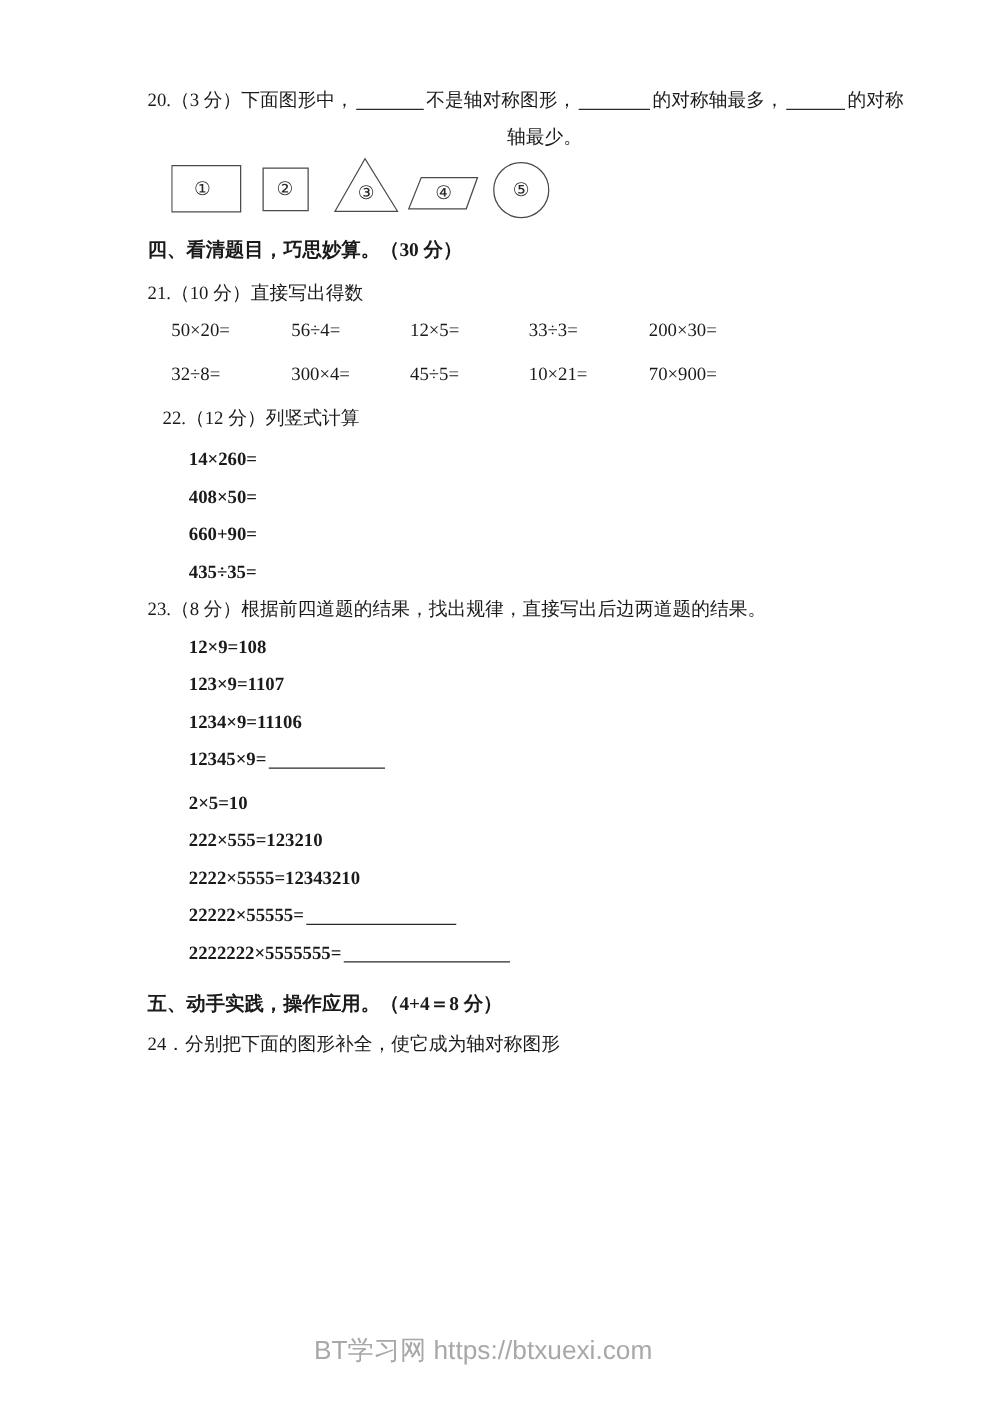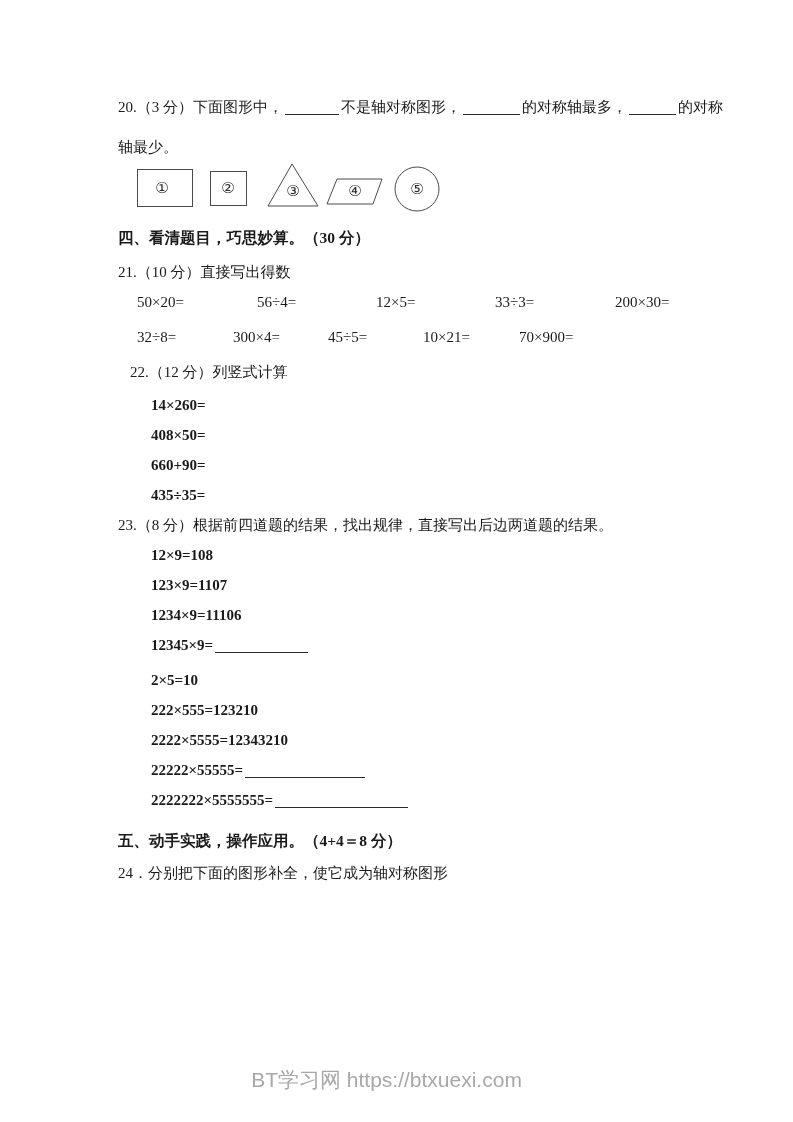--- a/index.html
+++ b/index.html
@@ -6,23 +6,23 @@
   html, body { margin: 0; padding: 0; }
   body {
     width: 793px; height: 1122px;
     background: #ffffff;
     font-family: "Liberation Serif", "DejaVu Serif", serif;
     font-size: 15px;
     color: #1a1a1a;
     position: relative;
     overflow: hidden;
   }
-  .page { padding: 99px 40px 0 118px; }
+  .page { padding: 73px 40px 0 118px; }
   .t-line { line-height: 16px; }
-  .q20-line2 { margin-top: 24px; }
+  .q20-line2 { margin-top: 13px; text-align: center; }
   .blank {
     display: inline-block;
     border-bottom: 1px solid #2a2a2a;
     height: 14px;
     vertical-align: -3px;
     margin: 0 2px;
   }
   .w54 { width: 54px; } .w57 { width: 57px; } .w47 { width: 47px; }
   .w93 { width: 93px; } .w97 { width: 97px; }
   .w120 { width: 120px; } .w133 { width: 133px; }
@@ -34,21 +34,21 @@
   }
   .sec-title { font-weight: bold; font-size: 15.5px; line-height: 18px; }
   .sec4 { margin-top: 15px; }
   .q21-title { margin-top: 17px; }
   .calc-row {
     display: grid;
     grid-template-columns: 96px 95px 95px 96px auto;
     margin-left: 19px;
     line-height: 16px;
   }
-  .row1 { margin-top: 14px; gap: 24px; }
+  .row1 { margin-top: 14px; }
   .row2 { margin-top: 19px; }
   .q22-title { margin-top: 19px; margin-left: 12px; }
   .expr { margin-left: 33px; line-height: 16px; font-weight: bold; }
   .m17 { margin-top: 17px; }
   .m14 { margin-top: 14px; }
   .m16 { margin-top: 16px; }
   .m19 { margin-top: 19px; }
   .q23-title { margin-top: 14px; }
   .sec5 { margin-top: 24px; }
   .q24 { margin-top: 15px; line-height: 16px; }

